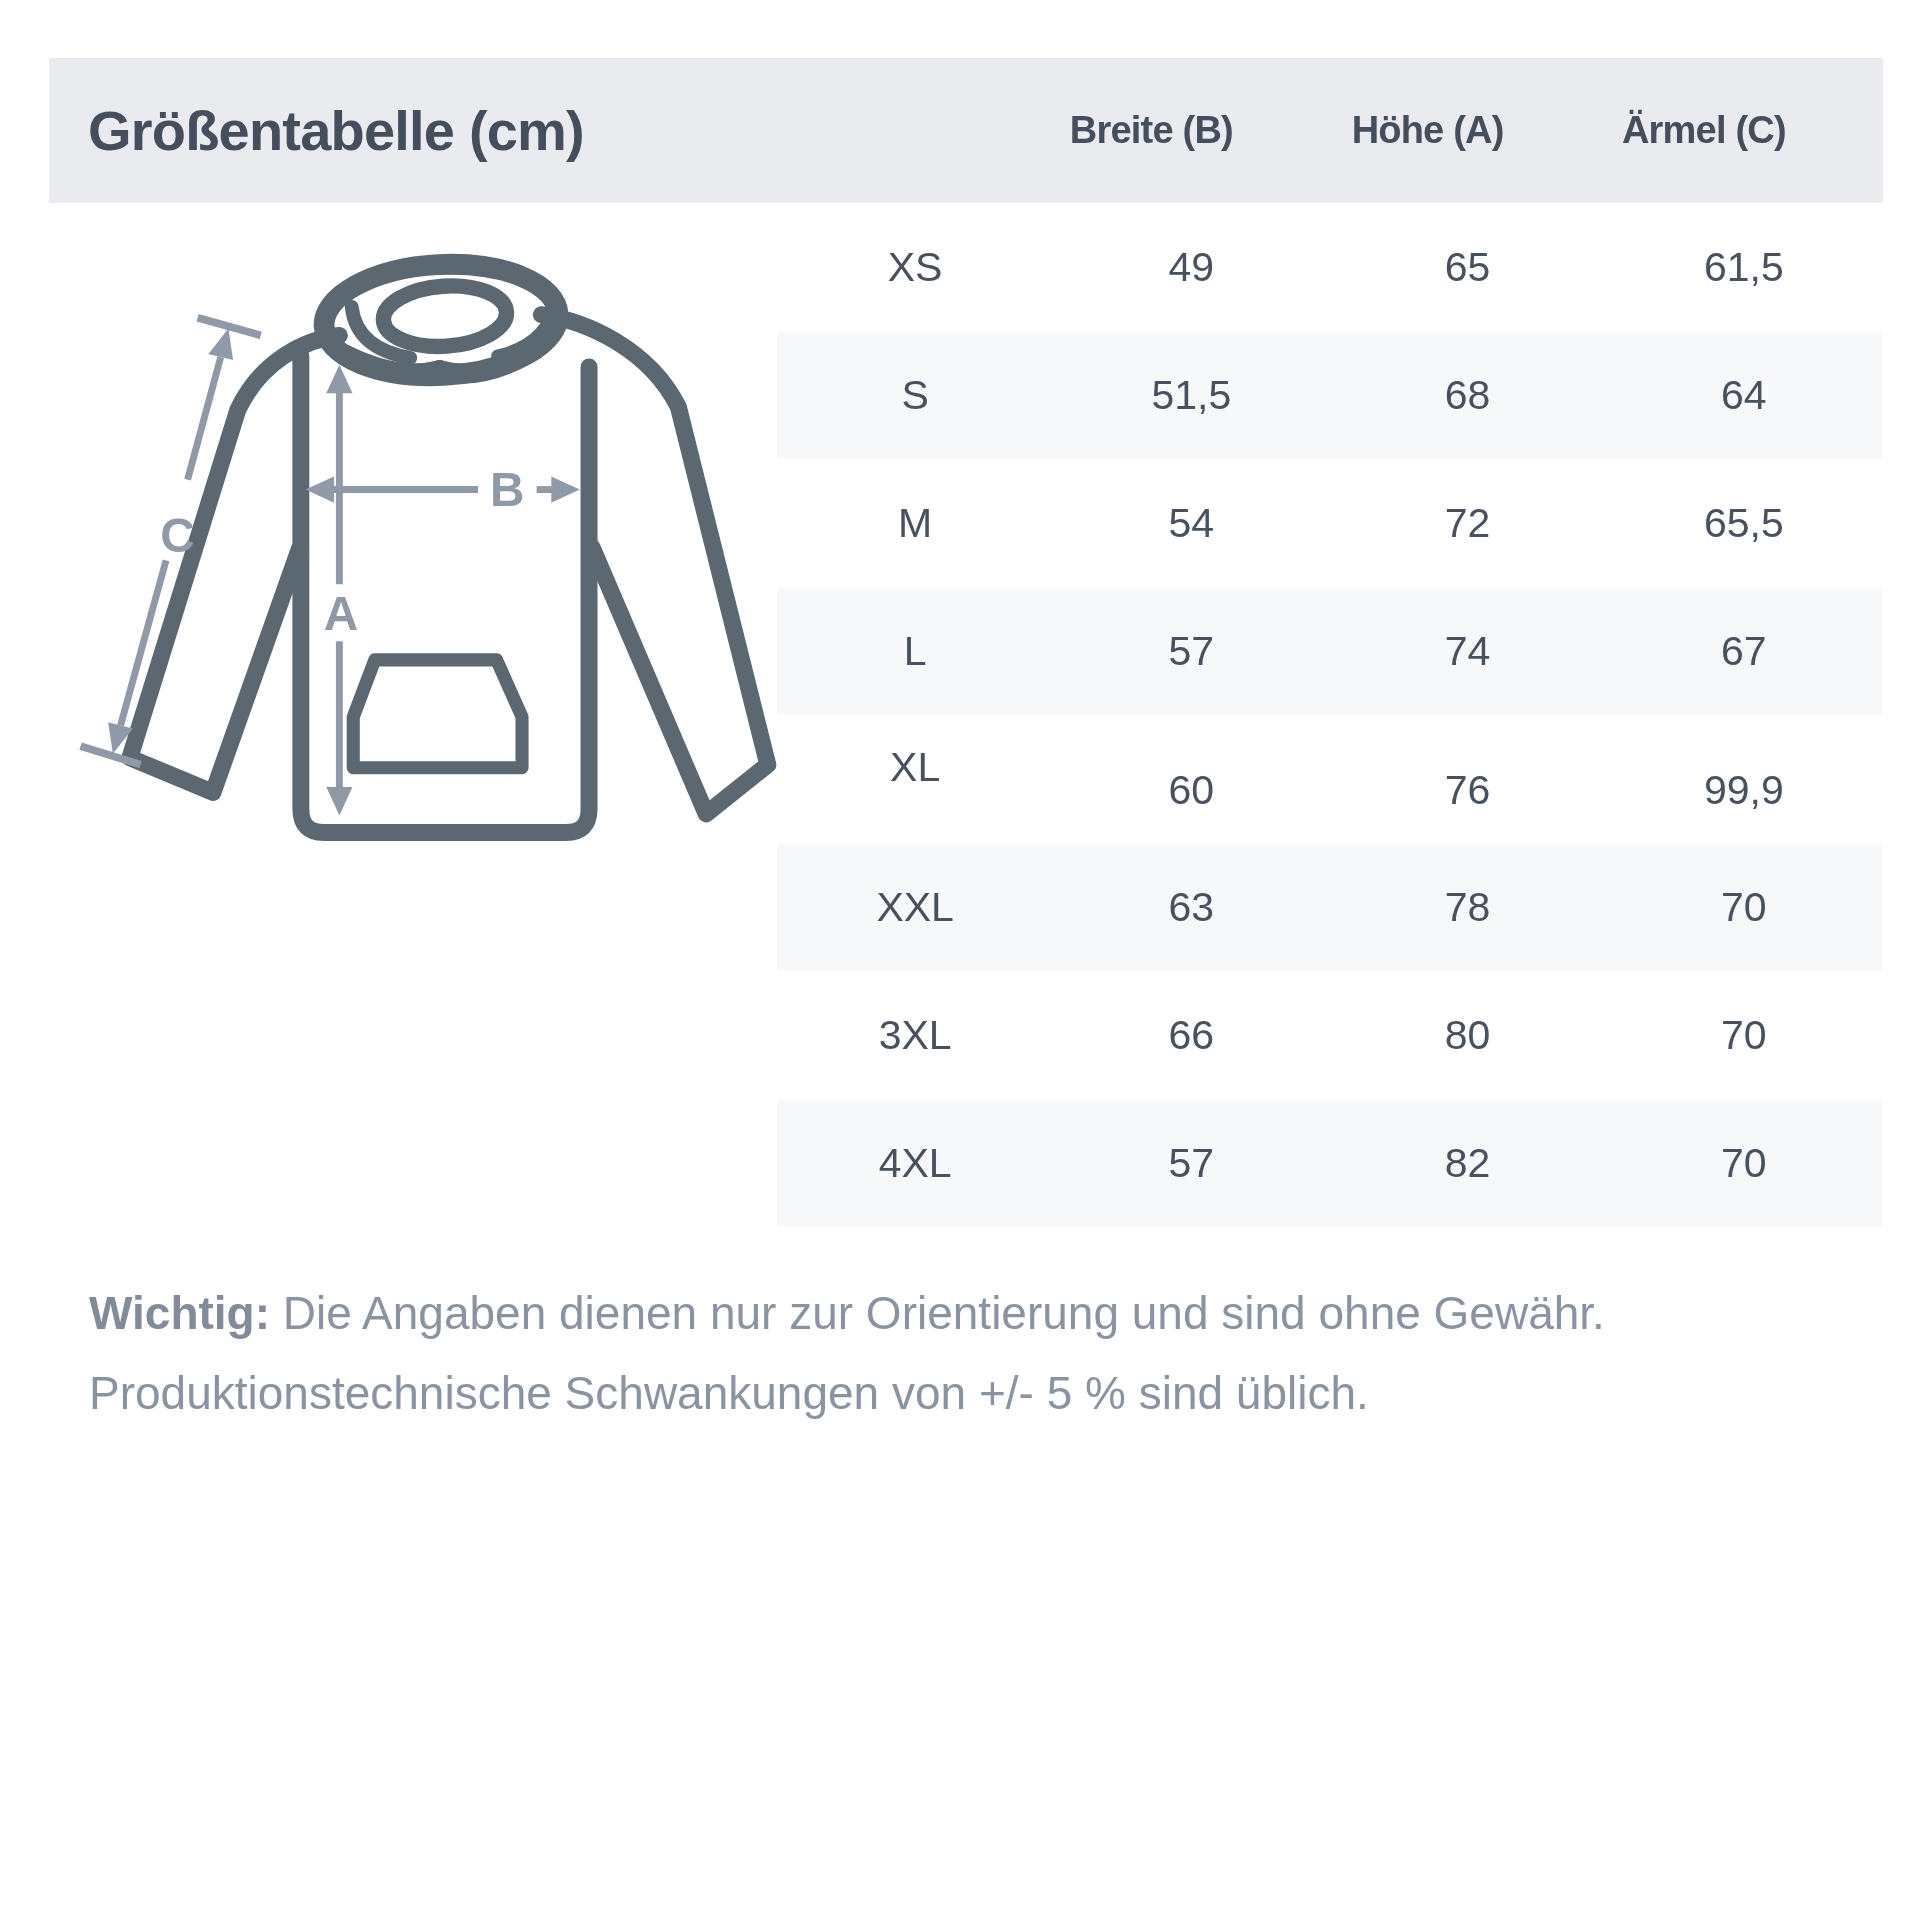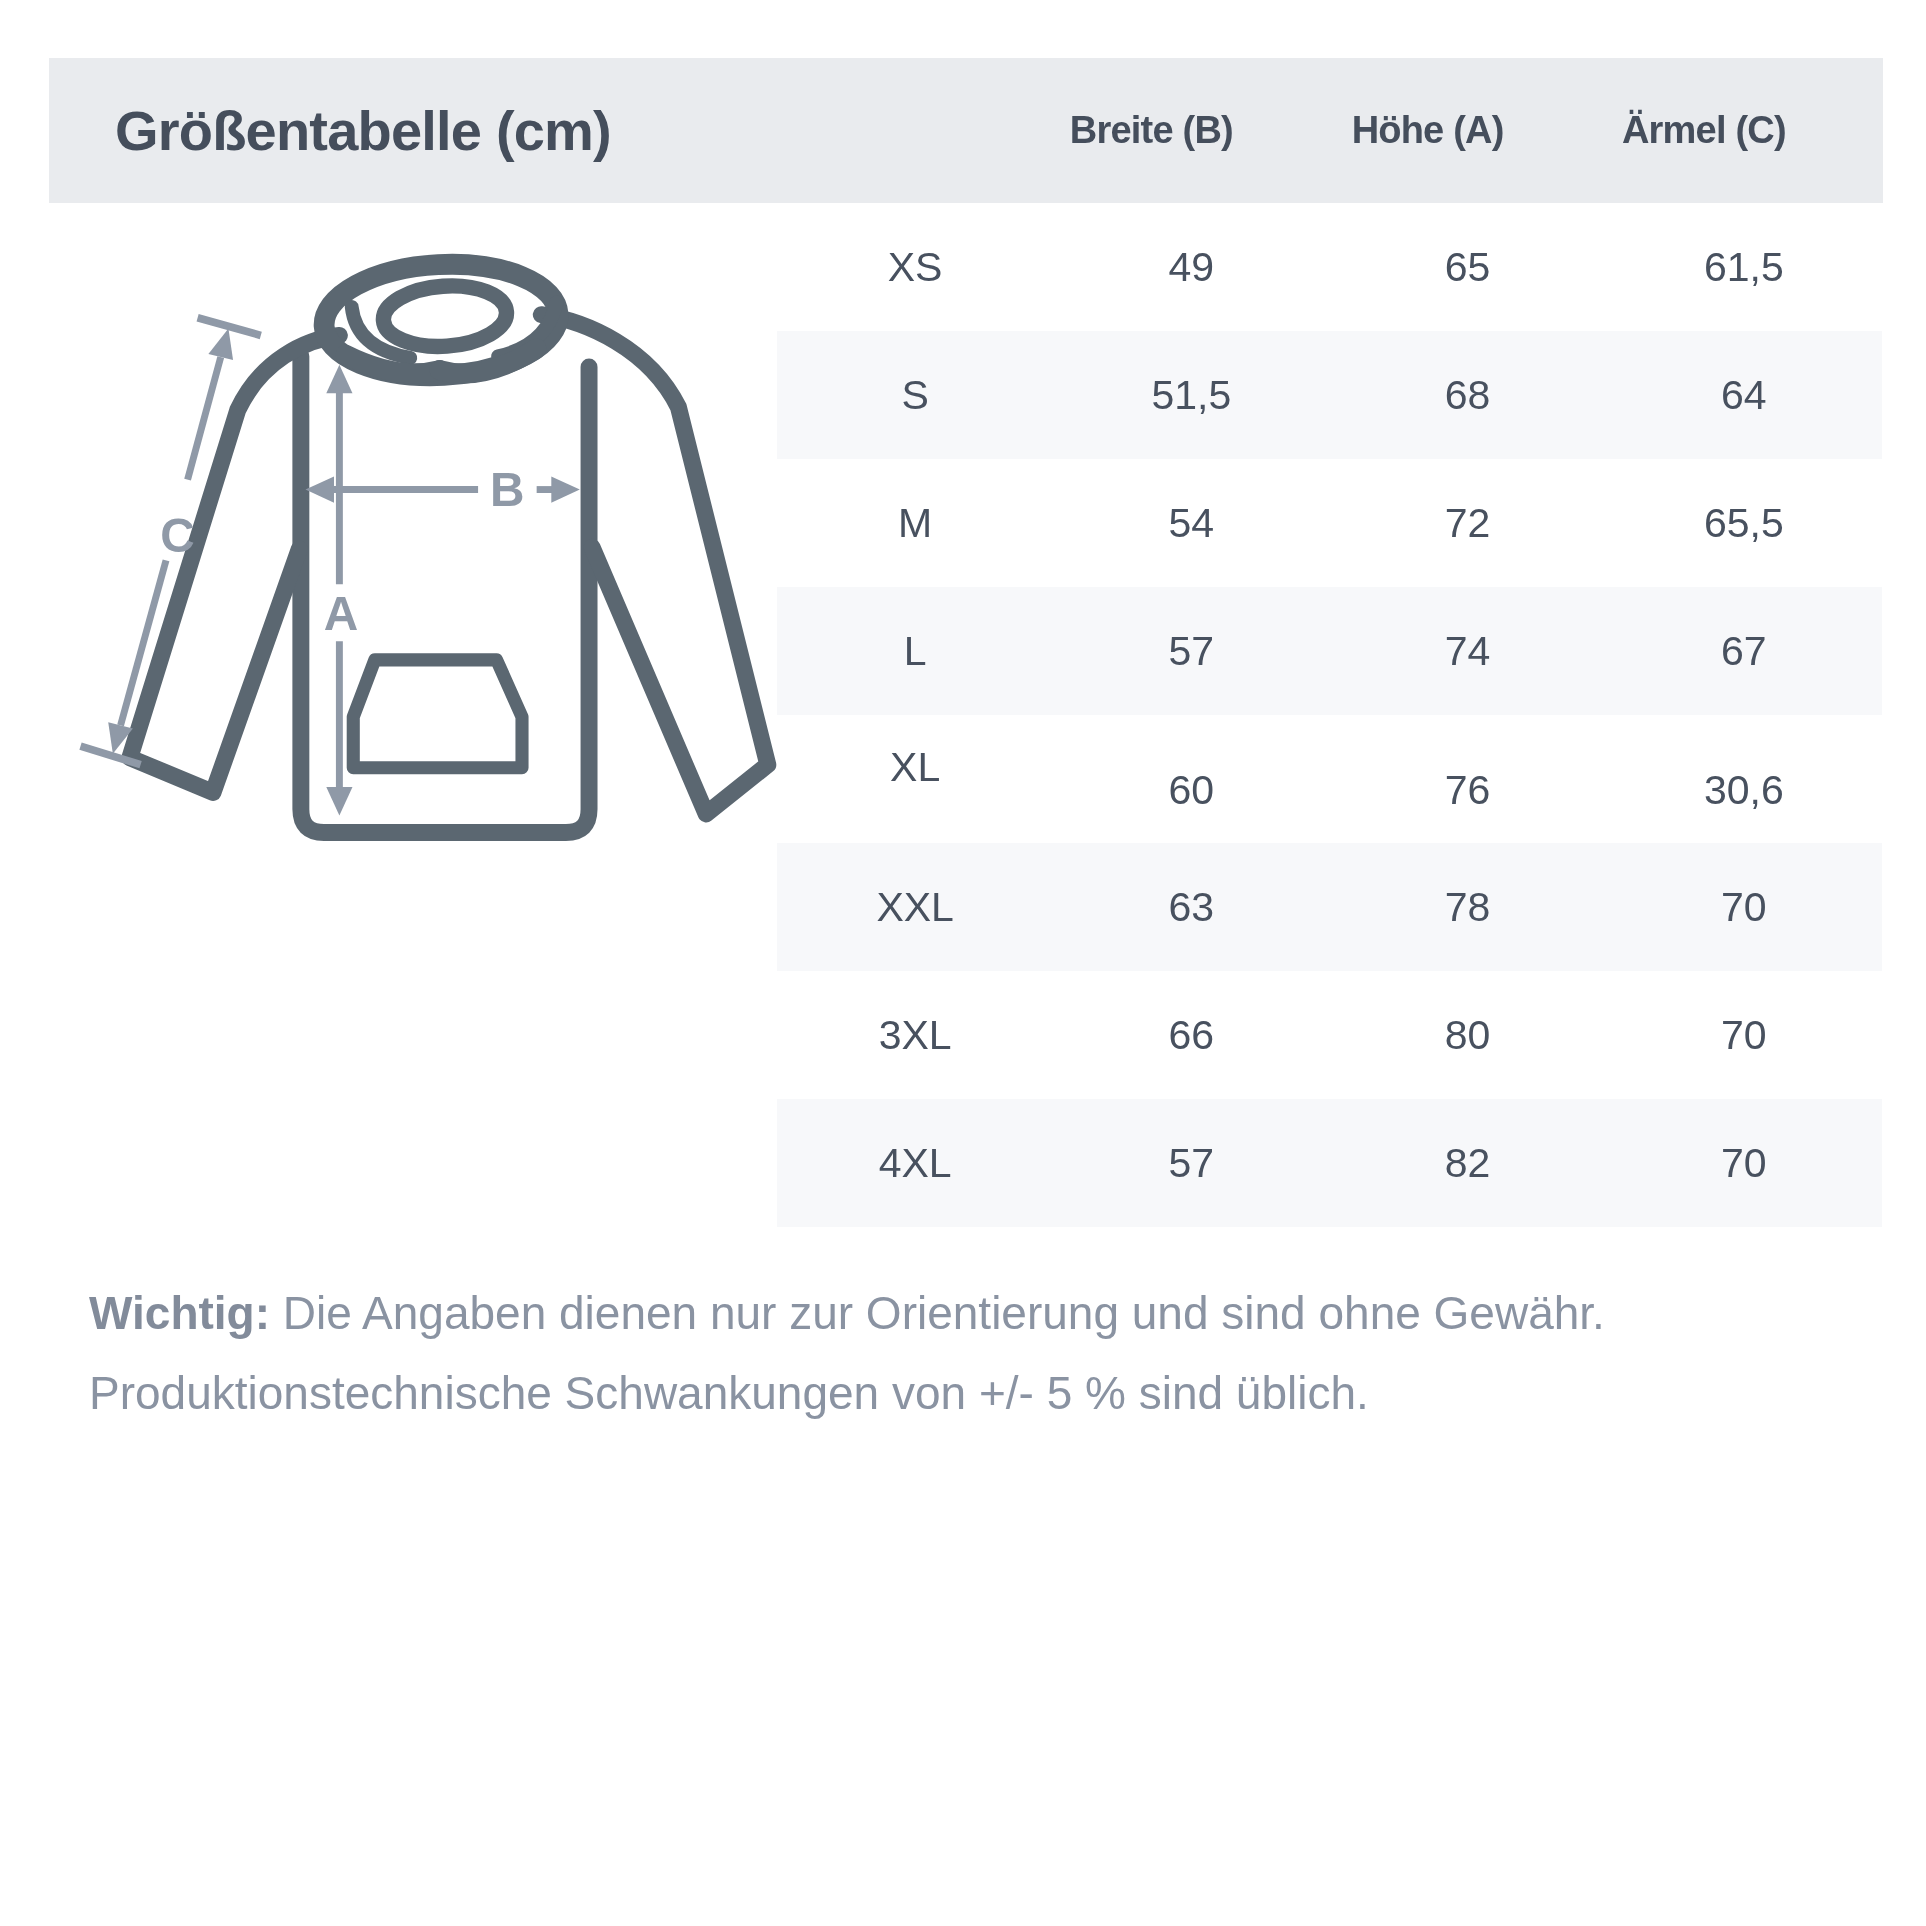--- a/index.html
+++ b/index.html
@@ -20,21 +20,20 @@
     width: 1834px; height: 145px;
     background: #e9ebee;
   }
   .page-title {
     position: absolute;
     left: 39px; top: 0; height: 100%;
     display: flex; align-items: center;
     font-size: 56px; font-weight: bold;
     color: #454e5c;
     letter-spacing: -0.8px;
-    margin-left: 27px;
   }
   .col-headers {
     position: absolute;
     left: 727px; top: 0;
     width: 1105px; height: 100%;
     display: grid;
     grid-template-columns: 1fr 1fr 1fr 1fr;
     transform: translateX(-39px);
   }
   .col-headers .col {
@@ -184,21 +183,21 @@
     <div class="size-row">
       <div class="cell size-cell">L</div>
       <div class="cell value-cell">57</div>
       <div class="cell value-cell">74</div>
       <div class="cell value-cell">67</div>
     </div>
     <div class="size-row shift">
       <div class="cell size-cell">XL</div>
       <div class="cell value-cell">60</div>
       <div class="cell value-cell">76</div>
-      <div class="cell value-cell">30,6</div>
+      <div class="cell value-cell">99,9</div>
     </div>
     <div class="size-row">
       <div class="cell size-cell">XXL</div>
       <div class="cell value-cell">63</div>
       <div class="cell value-cell">78</div>
       <div class="cell value-cell">70</div>
     </div>
     <div class="size-row">
       <div class="cell size-cell">3XL</div>
       <div class="cell value-cell">66</div>

